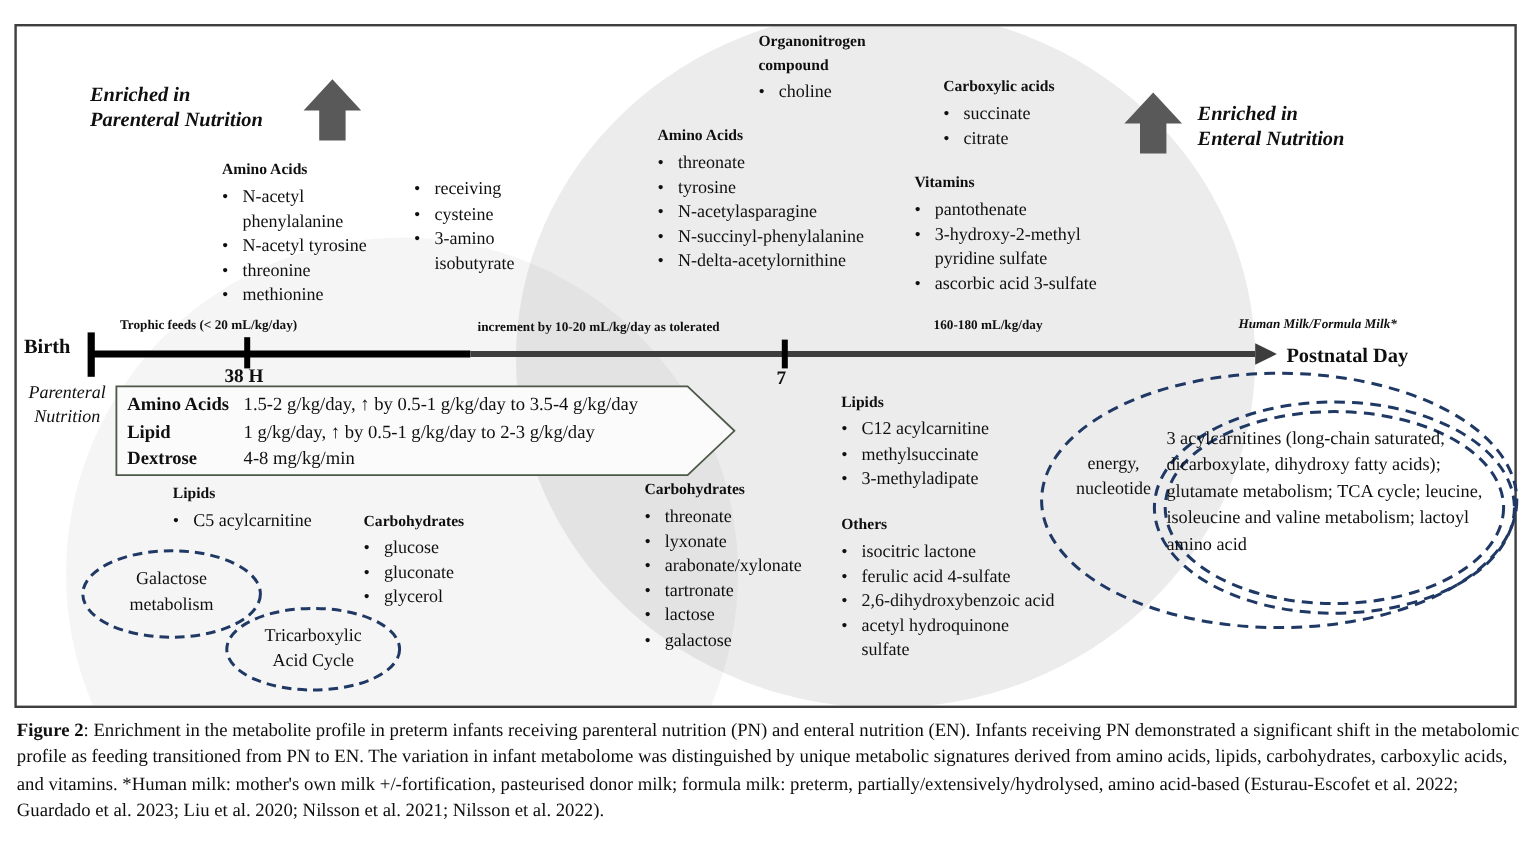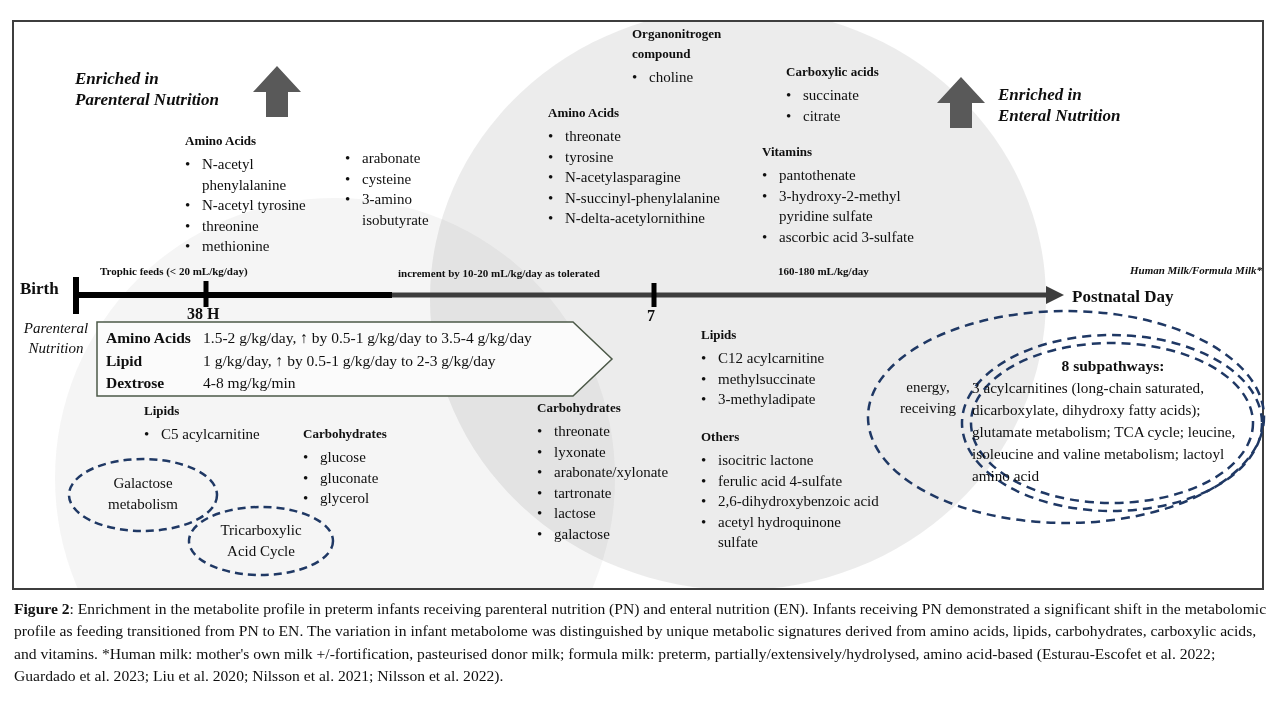--- a/index.html
+++ b/index.html
@@ -86,21 +86,21 @@
       <div class="li">
         <span class="bu">•</span>
         <span class="tx">methionine</span>
       </div>
     </div>
 </div>
 <div class="abs" style="left:345px;top:148px">
   <div class="list" style="margin-top:0">
       <div class="li">
         <span class="bu">•</span>
-        <span class="tx">arabonate</span>
+        <span class="tx">receiving</span>
       </div>
       <div class="li">
         <span class="bu">•</span>
         <span class="tx">cysteine</span>
       </div>
       <div class="li">
         <span class="bu">•</span>
         <span class="tx">3-amino
 isobutyrate</span>
       </div>
@@ -172,21 +172,21 @@
         <span class="bu">•</span>
         <span class="tx">ascorbic acid 3-sulfate</span>
       </div>
     </div>
 </div>
 
 <div class="abs tl-big" style="left:20px;top:279px">Birth</div>
 <div class="abs tl-seg" style="left:100px;top:265px">Trophic feeds (&lt; 20 mL/kg/day)</div>
 <div class="abs tl-seg" style="left:398px;top:267px">increment by 10-20 mL/kg/day as tolerated</div>
 <div class="abs tl-seg" style="left:778px;top:265px">160-180 mL/kg/day</div>
-<div class="abs tl-seg i" style="left:1032px;top:264px;width:230px;text-align:right">Human Milk/Formula Milk*</div>
+<div class="abs tl-seg i" style="left:1032px;top:264px;width:230px;">Human Milk/Formula Milk*</div>
 <div class="abs tl-big" style="left:1072px;top:287px">Postnatal Day</div>
 <div class="abs tl-tick" style="left:187px;top:305px">38 H</div>
 <div class="abs tl-tick" style="left:647px;top:307px">7</div>
 <div class="abs i pre ctr" style="left:12px;top:318px;width:88px;font-size:15px;line-height:20px">Parenteral
 Nutrition</div>
 
 <div class="abs" style="left:106px;top:327px;width:470px">
   <div class="pnrow">
     <span class="pnlabel">Amino Acids</span>
     <span>1.5-2 g/kg/day, ↑ by 0.5-1 g/kg/day to 3.5-4 g/kg/day</span>
@@ -296,22 +296,21 @@
       <div class="li">
         <span class="bu">•</span>
         <span class="tx">acetyl hydroquinone
 sulfate</span>
       </div>
     </div>
 </div>
 
 <div class="abs ctr" style="left:853px;top:377px;width:150px">
   <div class="pre" style="font-size:15px;line-height:21px">energy,
-receiving</div>
+nucleotide</div>
 </div>
 <div class="abs ctr" style="left:972px;top:355px;width:282px">
-  <div class="b" style="font-size:15.5px;line-height:22px">8 subpathways:</div>
   <div class="sub-txt">3 acylcarnitines (long-chain saturated, dicarboxylate, dihydroxy fatty acids); glutamate metabolism; TCA cycle; leucine, isoleucine and valine metabolism; lactoyl amino acid</div>
 </div>
 
 <div class="abs caption" style="left:14px;top:598px;width:1254px">
   <span class="b">Figure 2</span><span>: Enrichment in the metabolite profile in preterm infants receiving parenteral nutrition (PN) and enteral nutrition (EN). Infants receiving PN demonstrated a significant shift in the metabolomic profile as feeding transitioned from PN to EN. The variation in infant metabolome was distinguished by unique metabolic signatures derived from amino acids, lipids, carbohydrates, carboxylic acids, and vitamins. *Human milk: mother's own milk +/-fortification, pasteurised donor milk; formula milk: preterm, partially/extensively/hydrolysed, amino acid-based (Esturau-Escofet et al. 2022; Guardado et al. 2023; Liu et al. 2020; Nilsson et al. 2021; Nilsson et al. 2022).</span>
 </div>
 
 </body></html>

